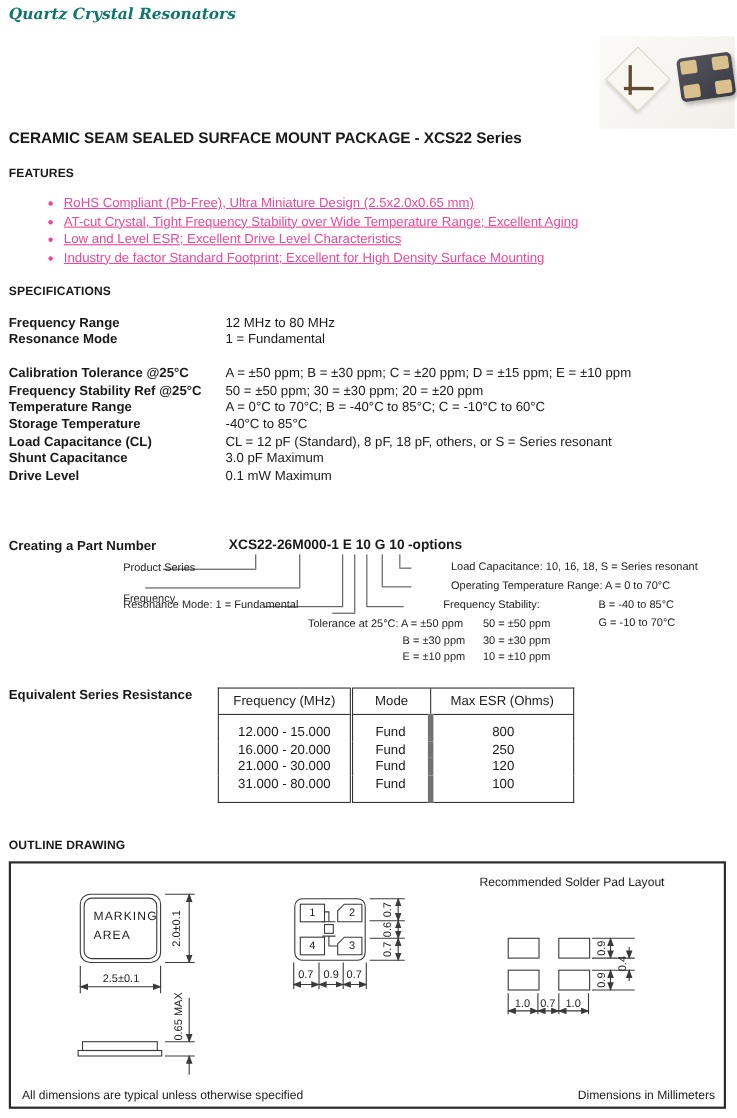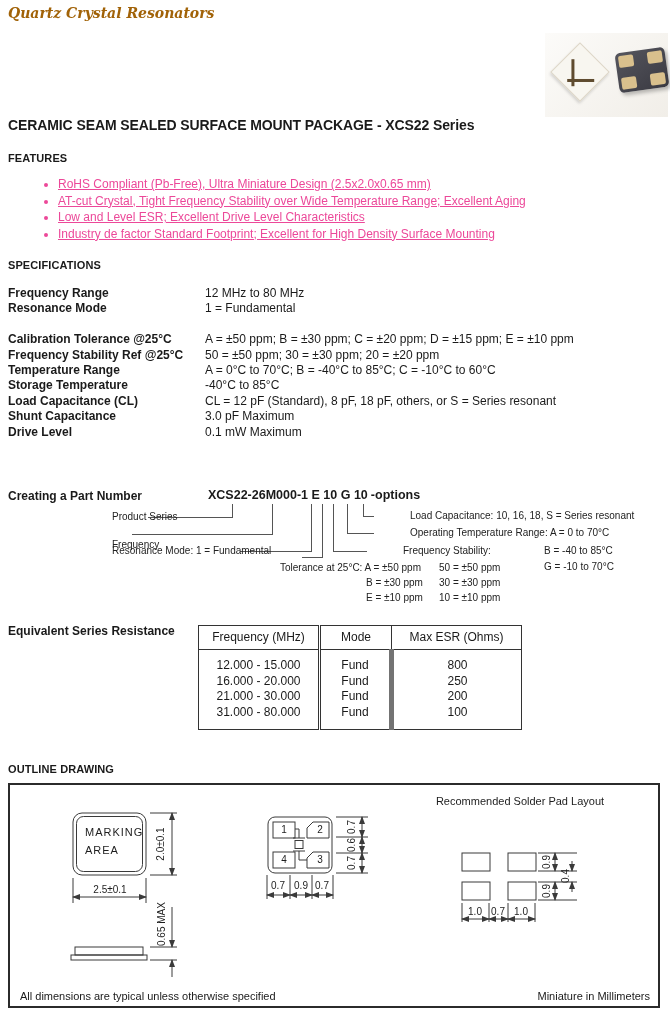--- a/index.html
+++ b/index.html
@@ -1,21 +1,21 @@
 <!DOCTYPE html>
 <html><head>
 <meta charset="utf-8">
 <style>
   html,body{margin:0;padding:0;background:#fff;}
   .page{position:relative;width:670px;height:1016px;background:#fff;overflow:hidden;
         font-family:"Liberation Sans",sans-serif;color:#1a1a1a;}
 
   
   .brand{position:absolute;left:8px;top:5px;font-family:"DejaVu Serif",serif;
-         font-style:italic;font-weight:bold;font-size:14px;color:#a16207;}
+         font-style:italic;font-weight:bold;font-size:14px;color:#0f766e;}
   .title{position:absolute;left:8px;top:117px;font-size:14px;font-weight:bold;letter-spacing:-0.1px;}
 
   
   .photo{position:absolute;left:545px;top:33px;width:123px;height:84px;
          background:linear-gradient(135deg,#fcfbf9 0%,#f1eee8 100%);}
   .chip-lid{position:absolute;left:14px;top:18px;width:40px;height:40px;background:#f8f6f0;
             border:1px solid #ddd6c8;transform:rotate(45deg);box-shadow:1px 2px 3px rgba(0,0,0,.15);}
   .chip-lid .vbar{position:absolute;width:27px;height:3px;background:#5f4b2f;}
   .chip-lid .vbar.b1{left:2px;top:24px;transform:rotate(45deg);}
   .chip-lid .vbar.b2{left:13px;top:24px;transform:rotate(-45deg);}
@@ -197,21 +197,21 @@
         <td>800</td>
       </tr>
       <tr>
         <td>16.000 - 20.000</td>
         <td>Fund</td>
         <td>250</td>
       </tr>
       <tr>
         <td>21.000 - 30.000</td>
         <td>Fund</td>
-        <td>200</td>
+        <td>120</td>
       </tr>
       <tr>
         <td>31.000 - 80.000</td>
         <td>Fund</td>
         <td>100</td>
       </tr>
     </tbody>
   </table>
 
   <div class="sec-head h-outline">OUTLINE DRAWING</div>
@@ -317,16 +317,16 @@
       </g>
       <text class="t10" transform="rotate(-90 537 77)" x="537" y="80" text-anchor="middle">0.9</text>
       <text class="t10" transform="rotate(-90 537 106)" x="537" y="109" text-anchor="middle">0.9</text>
       <text class="t10" transform="rotate(-90 556 91)" x="556" y="94" text-anchor="middle">0.4</text>
       <text class="t10" x="465" y="130" text-anchor="middle">1.0</text>
       <text class="t10" x="488" y="130" text-anchor="middle">0.7</text>
       <text class="t10" x="511" y="130" text-anchor="middle">1.0</text>
     </svg>
 
     <div class="ob-footer fl">All dimensions are typical unless otherwise specified</div>
-    <div class="ob-footer fr">Miniature in Millimeters</div>
+    <div class="ob-footer fr">Dimensions in Millimeters</div>
   </div>
 
 </div>
 
 </body></html>

